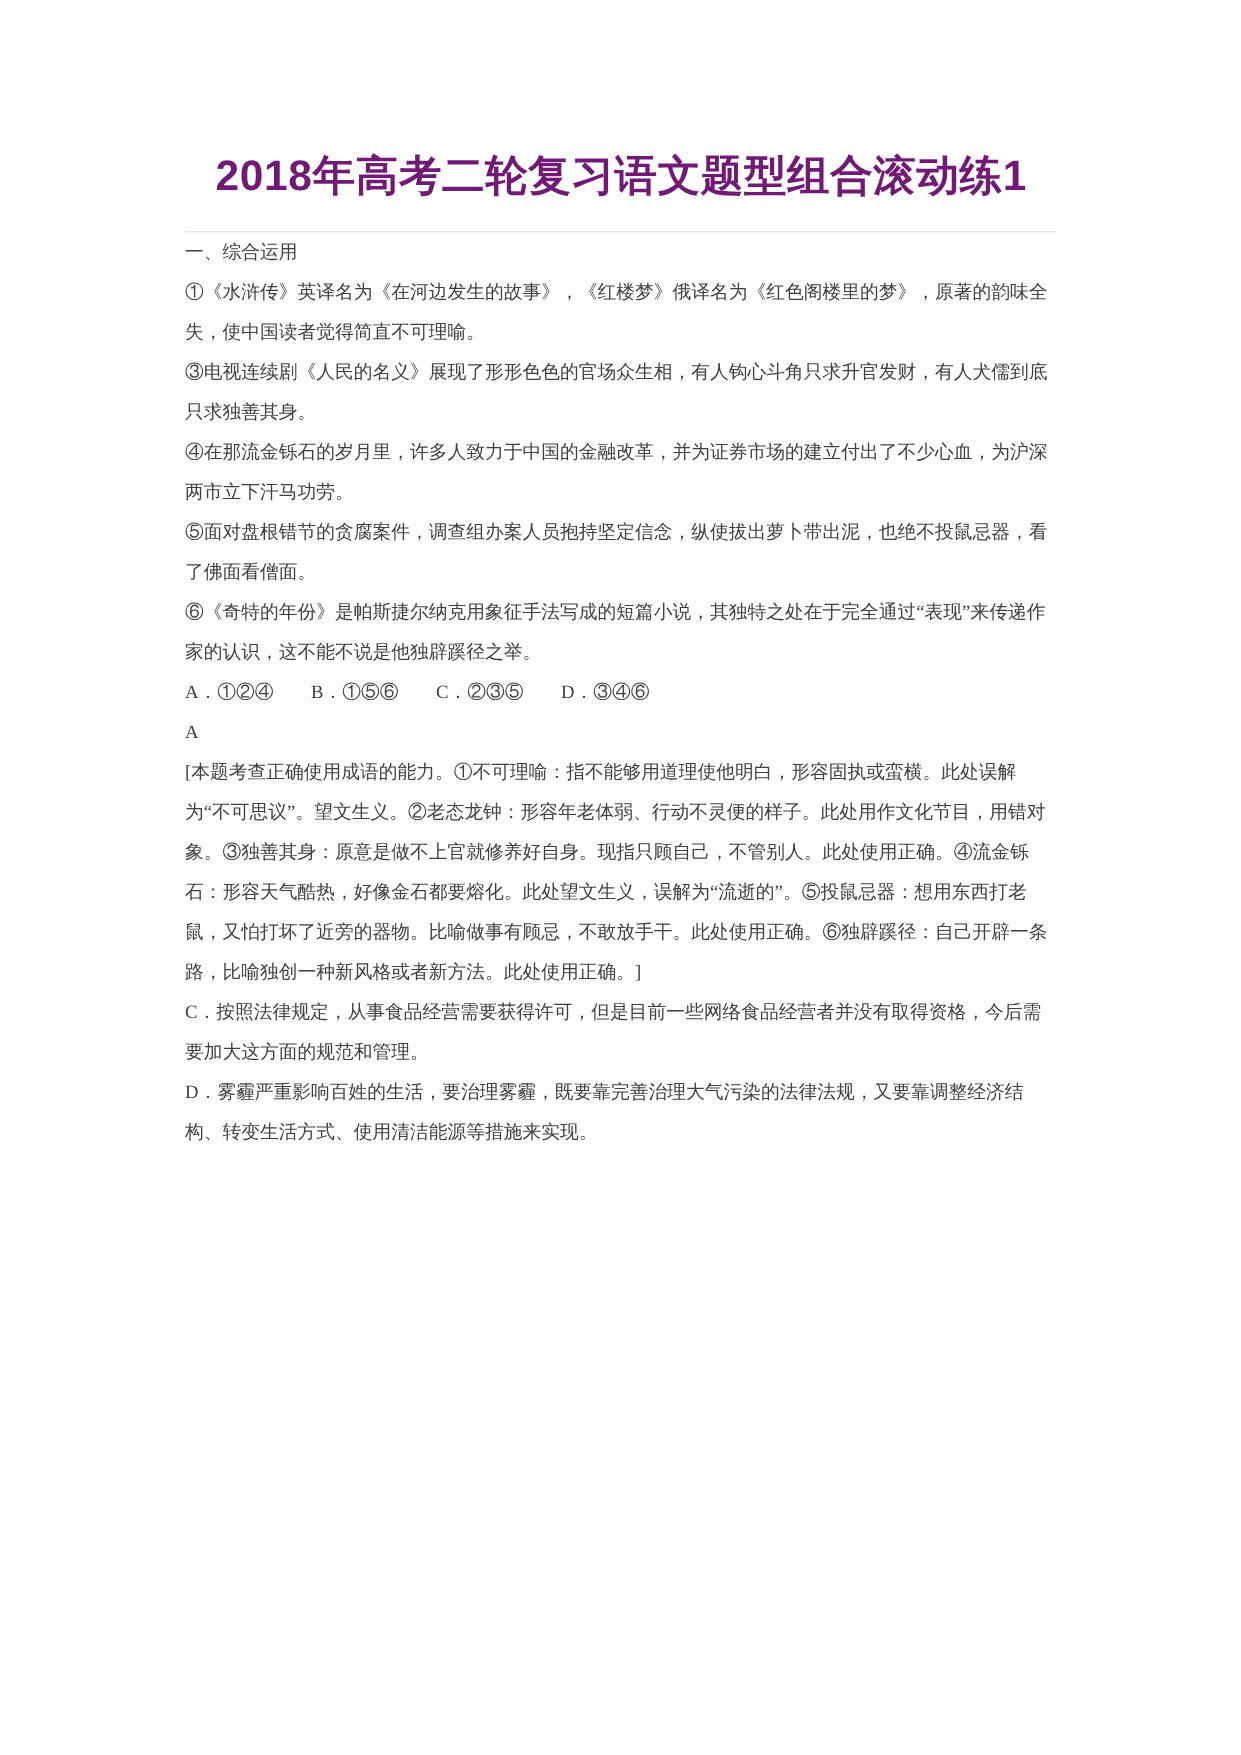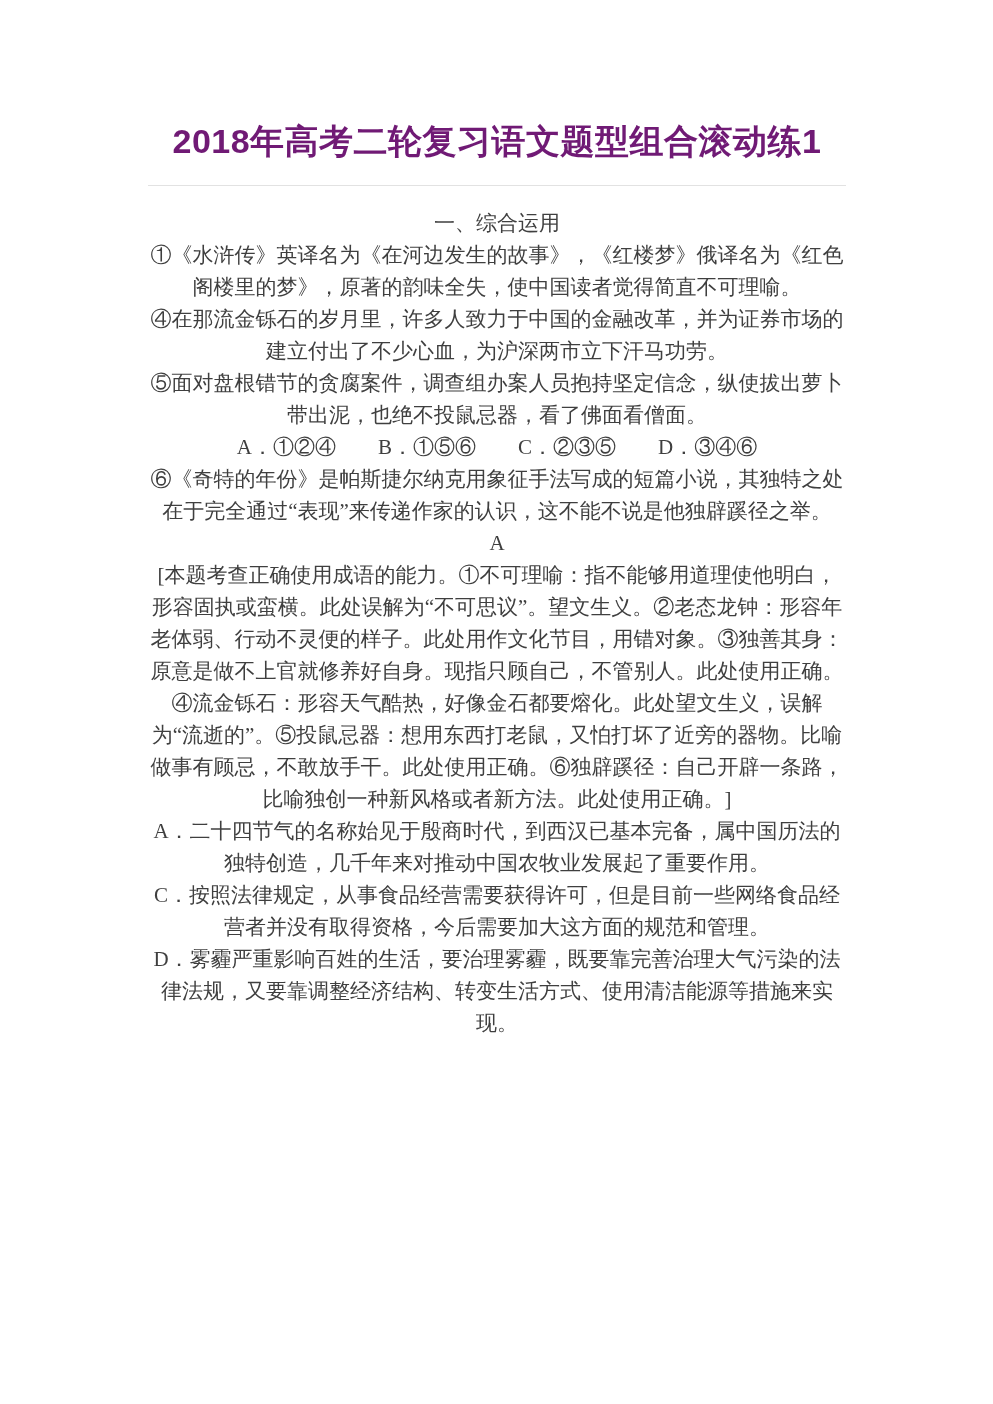--- a/index.html
+++ b/index.html
@@ -34,25 +34,24 @@
     letter-spacing: 0.5px;
     text-align: center;
   }
   hr.rule {
     border: none;
     border-top: 1px solid #e2e2e2;
     margin: 21px 0 0 0;
     height: 0;
   }
   .doc {
-    margin-top: 21px;
-    font-size: 21px;
+    font-size: 15px;
     line-height: 32px;
     color: #3f3f3f;
-    text-align: center;
+    text-align: left;
   }
   .doc p {
     margin: 0;
     padding: 0;
     word-break: break-all;
   }
 </style>
 </head>
 <body>
 
@@ -62,30 +61,30 @@
     <h1 class="doc-title">2018年高考二轮复习语文题型组合滚动练1</h1>
 
     <hr class="rule">
 
     <div class="doc">
 
       <p>一、综合运用</p>
 
 
       <p>①《水浒传》英译名为《在河边发生的故事》，《红楼梦》俄译名为《红色阁楼里的梦》，原著的韵味全失，使中国读者觉得简直不可理喻。</p>
+      <p>③电视连续剧《人民的名义》展现了形形色色的官场众生相，有人钩心斗角只求升官发财，有人犬儒到底只求独善其身。</p>
       <p>④在那流金铄石的岁月里，许多人致力于中国的金融改革，并为证券市场的建立付出了不少心血，为沪深两市立下汗马功劳。</p>
       <p>⑤面对盘根错节的贪腐案件，调查组办案人员抱持坚定信念，纵使拔出萝卜带出泥，也绝不投鼠忌器，看了佛面看僧面。</p>
+      <p>⑥《奇特的年份》是帕斯捷尔纳克用象征手法写成的短篇小说，其独特之处在于完全通过“表现”来传递作家的认识，这不能不说是他独辟蹊径之举。</p>
+
       <p>A．①②④　　B．①⑤⑥　　C．②③⑤　　D．③④⑥</p>
-
-      <p>⑥《奇特的年份》是帕斯捷尔纳克用象征手法写成的短篇小说，其独特之处在于完全通过“表现”来传递作家的认识，这不能不说是他独辟蹊径之举。</p>
 
       <p>A</p>
 
       <p>[本题考查正确使用成语的能力。①不可理喻：指不能够用道理使他明白，形容固执或蛮横。此处误解为“不可思议”。望文生义。②老态龙钟：形容年老体弱、行动不灵便的样子。此处用作文化节目，用错对象。③独善其身：原意是做不上官就修养好自身。现指只顾自己，不管别人。此处使用正确。④流金铄石：形容天气酷热，好像金石都要熔化。此处望文生义，误解为“流逝的”。⑤投鼠忌器：想用东西打老鼠，又怕打坏了近旁的器物。比喻做事有顾忌，不敢放手干。此处使用正确。⑥独辟蹊径：自己开辟一条路，比喻独创一种新风格或者新方法。此处使用正确。]</p>
 
 
-      <p>A．二十四节气的名称始见于殷商时代，到西汉已基本完备，属中国历法的独特创造，几千年来对推动中国农牧业发展起了重要作用。</p>
       <p>C．按照法律规定，从事食品经营需要获得许可，但是目前一些网络食品经营者并没有取得资格，今后需要加大这方面的规范和管理。</p>
       <p>D．雾霾严重影响百姓的生活，要治理雾霾，既要靠完善治理大气污染的法律法规，又要靠调整经济结构、转变生活方式、使用清洁能源等措施来实现。</p>
 
     </div>
   </div>
 </div>
 
 </body></html>

